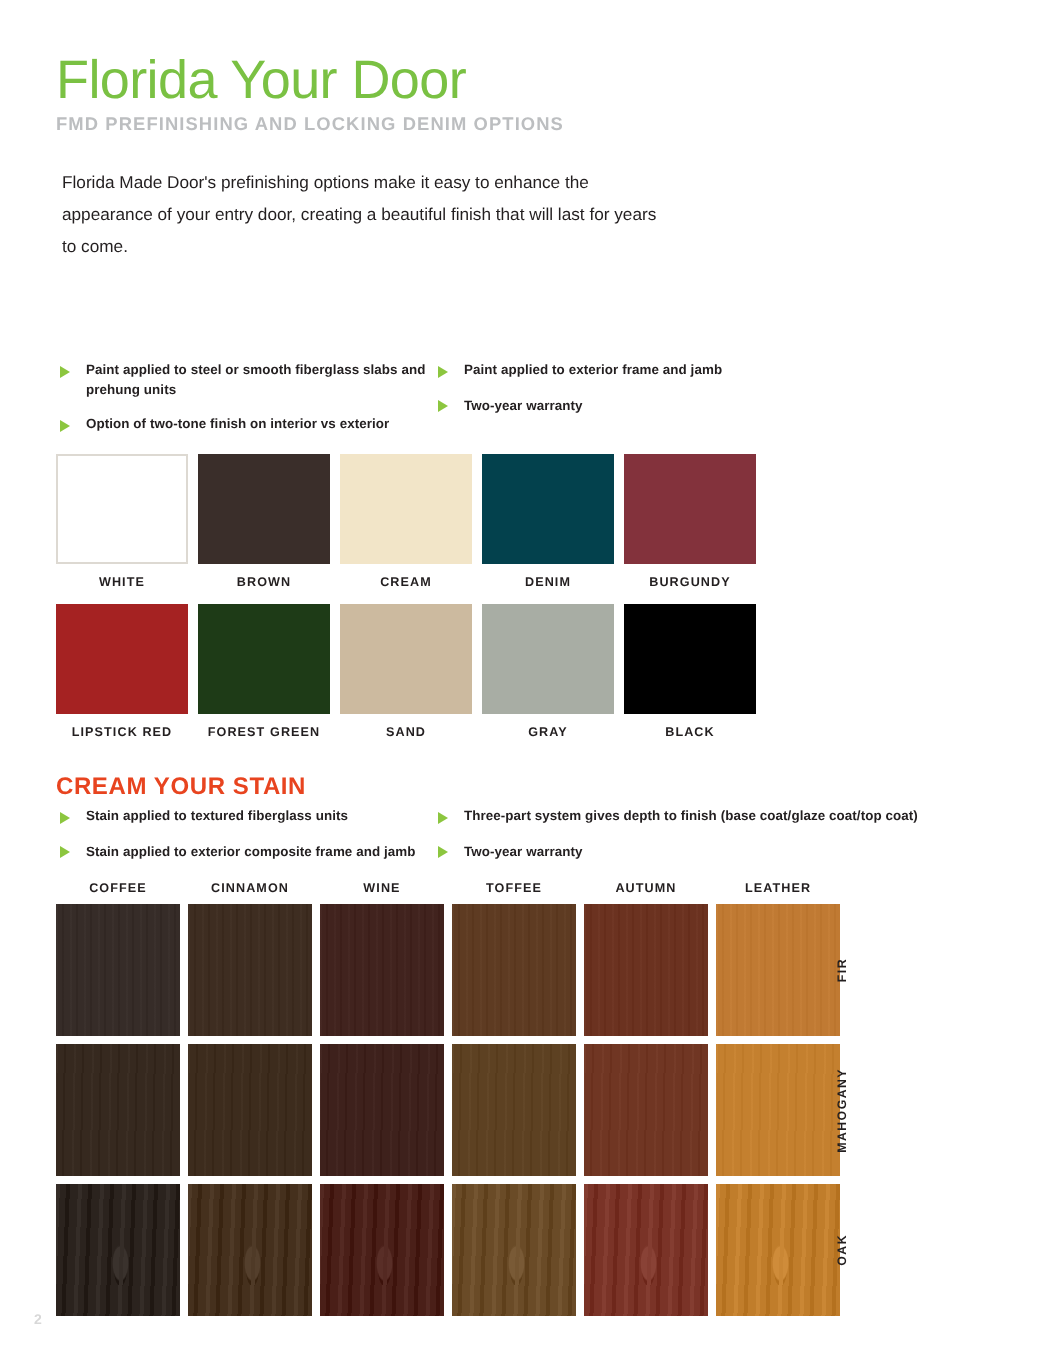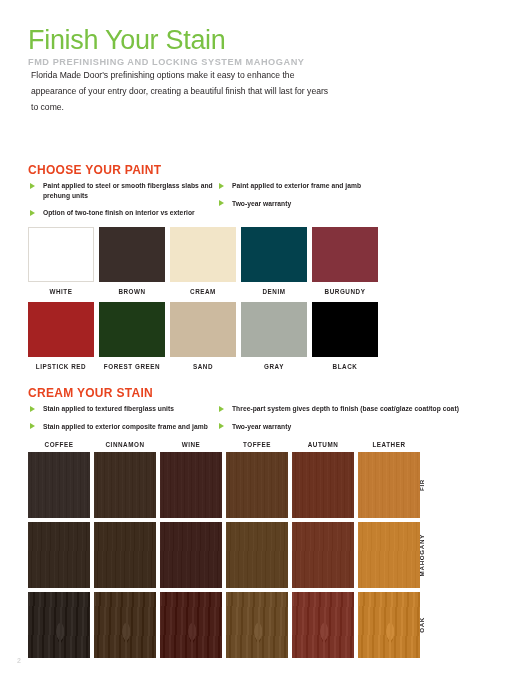--- a/index.html
+++ b/index.html
@@ -43,21 +43,21 @@
     font-size: 9.2px;
     letter-spacing: 0.55px;
     color: #bcbec0;
     font-weight: 700;
     margin-top: 3px;
     font-family: "Liberation Sans", sans-serif;
   }
   .intro {
     position: absolute;
     left: 31px;
-    top: 68px;
+    top: 84px;
     width: 300px;
     font-size: 8.6px;
     line-height: 1.85;
     color: #231f20;
   }
 
   
   .section-heading {
     position: absolute;
     font-size: 12px;
@@ -181,27 +181,26 @@
     color: #d8d8d8;
     font-weight: 700;
   }
 </style>
 </head>
 <body>
 
 <div class="page">
 
   <div class="header">
-    <div class="title">Finish Your Stain</div>
-    <div class="subtitle">FMD PREFINISHING AND LOCKING SYSTEM MAHOGANY</div>
+    <div class="title">Florida Your Door</div>
+    <div class="subtitle">FMD PREFINISHING AND LOCKING DENIM OPTIONS</div>
   </div>
 
   <div class="intro">Florida Made Door's prefinishing options make it easy to enhance the appearance of your entry door, creating a beautiful finish that will last for years to come.</div>
 
-  <div class="section-heading" style="left:28px; top:163px;">CHOOSE YOUR PAINT</div>
 
   <div class="bullets" style="left:30px; top:181px; width:190px;">
     <div class="bullet">
       <span class="tri"></span>
       <span>Paint applied to steel or smooth fiberglass slabs and prehung units</span>
     </div>
     <div class="bullet">
       <span class="tri"></span>
       <span>Option of two-tone finish on interior vs exterior</span>
     </div>

